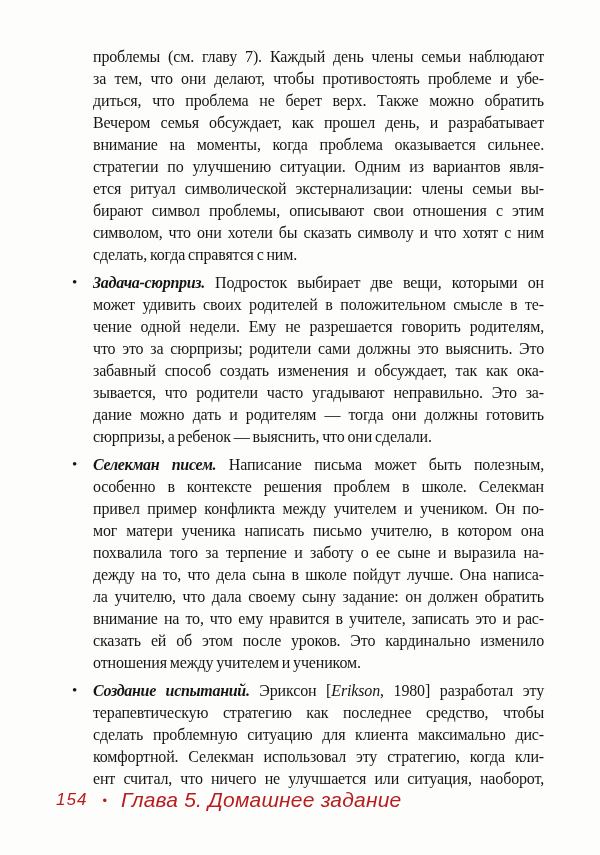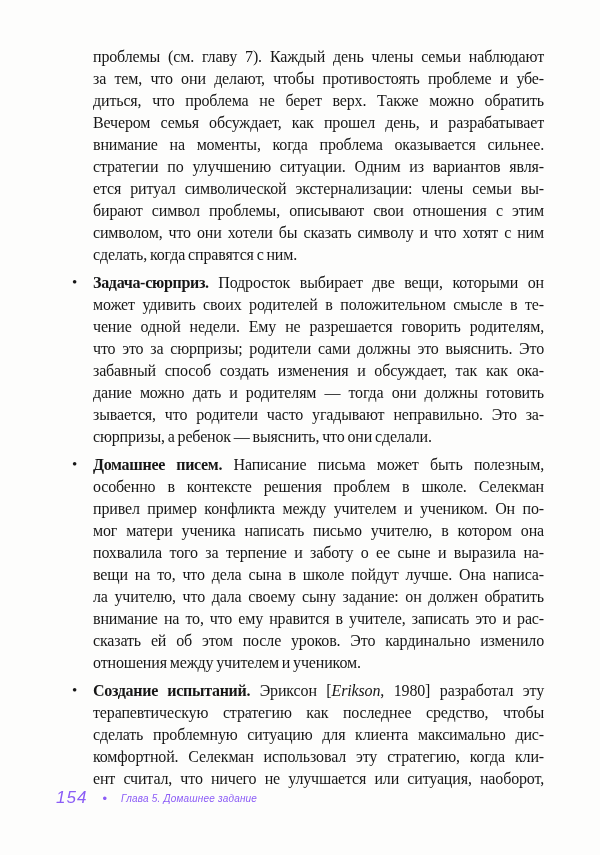--- a/index.html
+++ b/index.html
@@ -37,43 +37,43 @@
     top: -1px;
     font-size: 15px;
   }
   .text-line {
     text-align: justify;
     text-align-last: justify;
   }
   .text-line.last-line {
     text-align-last: left;
   }
-  .seg-bold { font-weight: 700; letter-spacing: -0.3px; }
+  .seg-bold { font-weight: 700; letter-spacing: -0.3px; font-style: italic; }
   .seg-italic { font-style: italic; margin-top: 32px; }
   .footer {
     position: absolute;
     left: 56px;
     top: 788px;
     display: flex;
     align-items: center;
     font-family: "Liberation Sans", sans-serif;
     font-style: italic;
-    color: #8b5cf6;
+    color: #b91c1c;
   }
   .footer .page-number {
     font-size: 17px;
     letter-spacing: 1px;
   }
   .footer .separator {
     font-style: normal;
     font-size: 13px;
     margin: 0 14px 0 15px;
   }
   .footer .running-title {
-    font-size: 10px;
+    font-size: 21px;
     letter-spacing: 0.2px;
   }
 </style>
 </head>
 <body>
 
 <div class="page">
 
   <div class="text-block">
 
@@ -91,35 +91,35 @@
       </div>
 
     <div class="bullet-item">
       <span class="bullet-marker">•</span>
       <div class="bullet-text">
           <div class="text-line"><span class="seg-bold">Задача-сюрприз.</span><span> Подросток выбирает две вещи, которыми он</span></div>
           <div class="text-line">может удивить своих родителей в положительном смысле в те-</div>
           <div class="text-line">чение одной недели. Ему не разрешается говорить родителям,</div>
           <div class="text-line">что это за сюрпризы; родители сами должны это выяснить. Это</div>
           <div class="text-line">забавный способ создать изменения и обсуждает, так как ока-</div>
+          <div class="text-line">зывается, что родители часто угадывают неправильно. Это за-</div>
           <div class="text-line">дание можно дать и родителям — тогда они должны готовить</div>
-          <div class="text-line">зывается, что родители часто угадывают неправильно. Это за-</div>
           <div class="text-line last-line">сюрпризы, а ребенок — выяснить, что они сделали.</div>
         </div>
     </div>
 
     <div class="bullet-item">
       <span class="bullet-marker">•</span>
       <div class="bullet-text">
-          <div class="text-line"><span class="seg-bold">Домашнее писем.</span><span> Написание письма может быть полезным,</span></div>
+          <div class="text-line"><span class="seg-bold">Селекман писем.</span><span> Написание письма может быть полезным,</span></div>
           <div class="text-line">особенно в контексте решения проблем в школе. Селекман</div>
           <div class="text-line">привел пример конфликта между учителем и учеником. Он по-</div>
           <div class="text-line">мог матери ученика написать письмо учителю, в котором она</div>
           <div class="text-line">похвалила того за терпение и заботу о ее сыне и выразила на-</div>
-          <div class="text-line">вещи на то, что дела сына в школе пойдут лучше. Она написа-</div>
+          <div class="text-line">дежду на то, что дела сына в школе пойдут лучше. Она написа-</div>
           <div class="text-line">ла учителю, что дала своему сыну задание: он должен обратить</div>
           <div class="text-line">внимание на то, что ему нравится в учителе, записать это и рас-</div>
           <div class="text-line">сказать ей об этом после уроков. Это кардинально изменило</div>
           <div class="text-line last-line">отношения между учителем и учеником.</div>
         </div>
     </div>
 
     <div class="bullet-item">
       <span class="bullet-marker">•</span>
       <div class="bullet-text">

